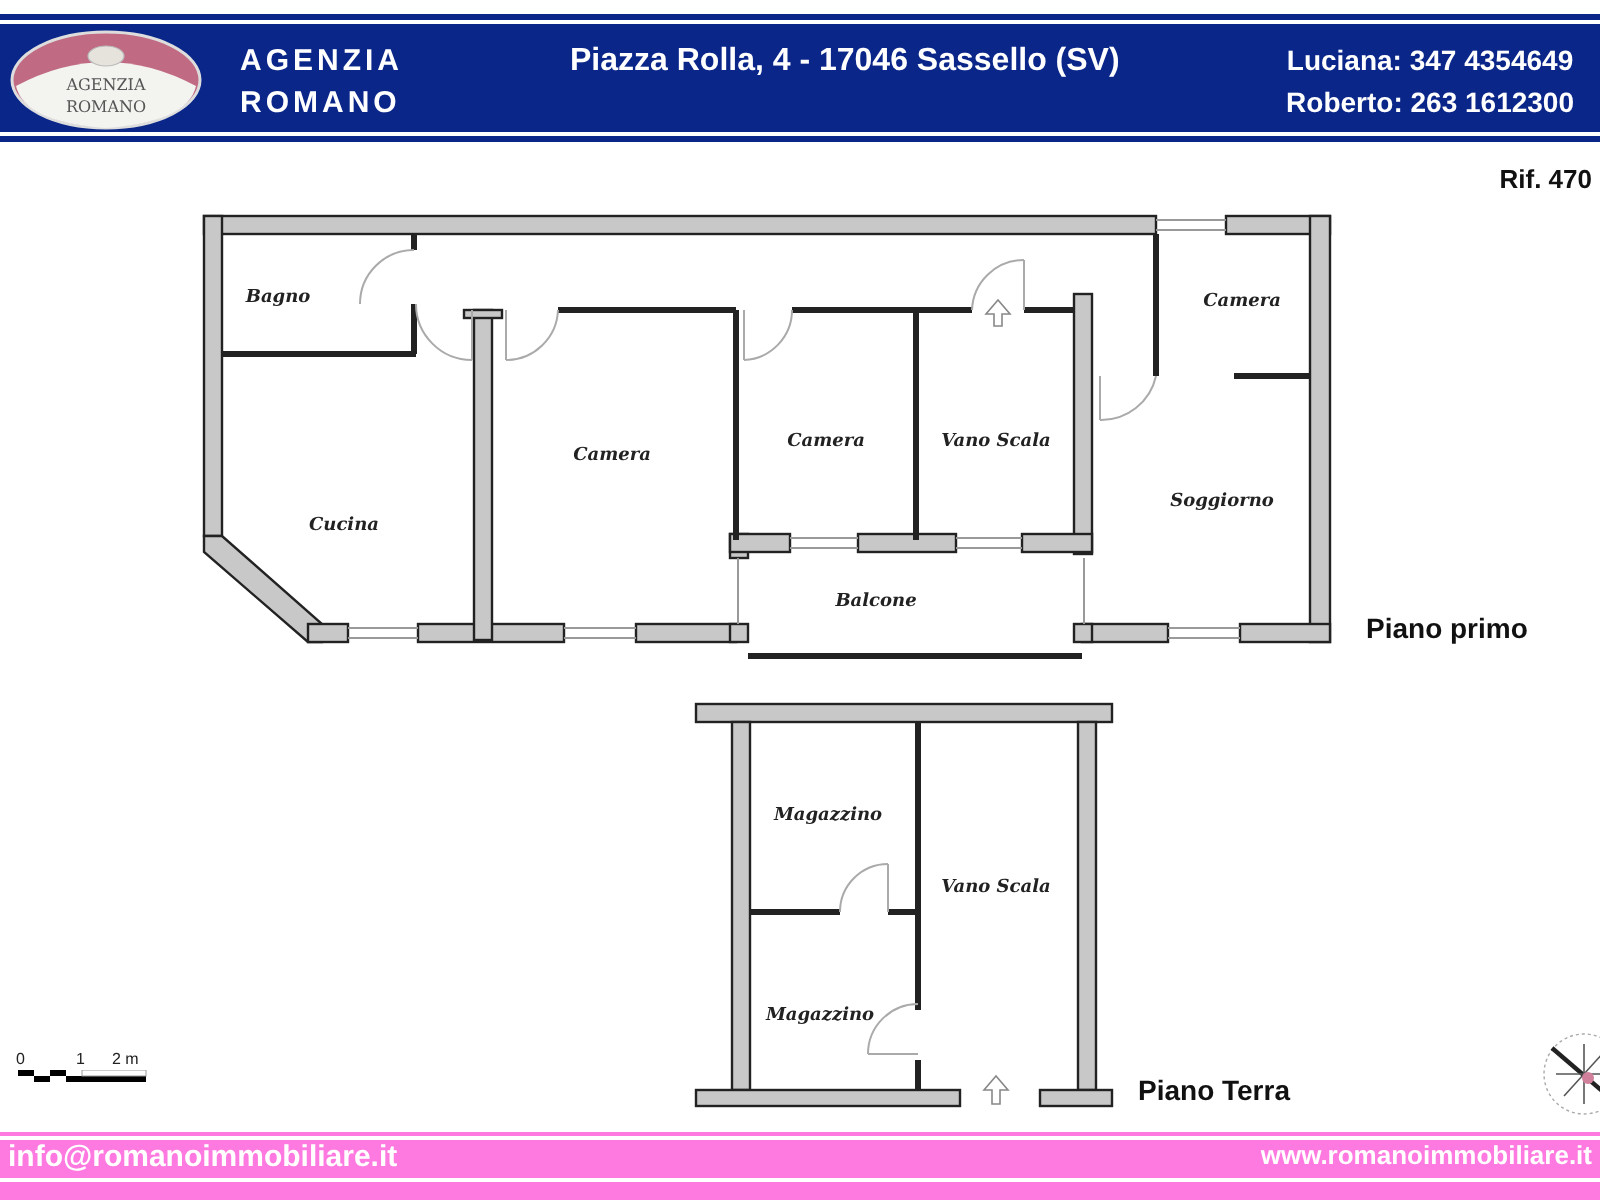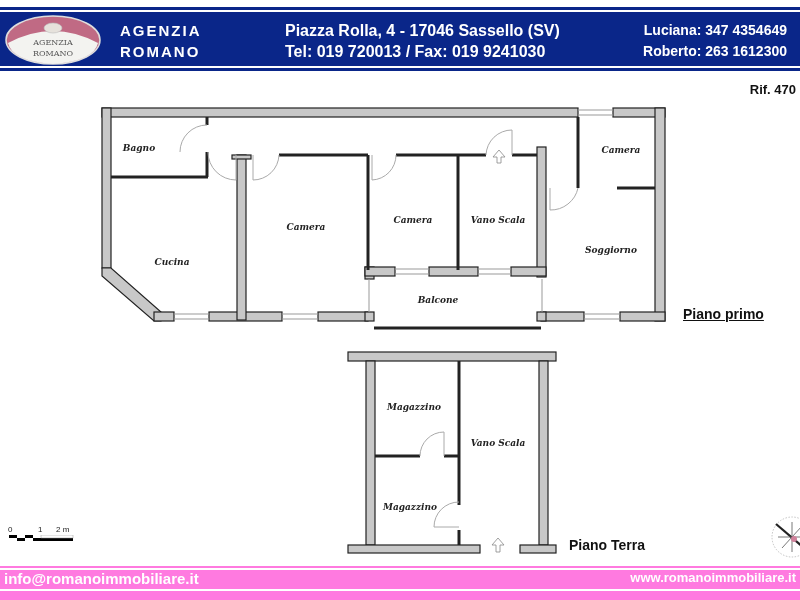--- a/index.html
+++ b/index.html
@@ -2,21 +2,21 @@
 <html><head>
 <meta charset="utf-8">
 <style>
   html, body { margin: 0; padding: 0; }
   body { width: 800px; height: 600px; background: #ffffff; position: relative; overflow: hidden; font-family: "Liberation Sans", sans-serif; }
   .header { position: absolute; left: 0; top: 7px; width: 800px; height: 64px; background: #0a2689; }
   .header-line { position: absolute; left: 0; width: 800px; height: 2px; background: #ffffff; }
   .logo { position: absolute; left: 4px; top: 4px; width: 98px; height: 56px; }
   .agency-name { position: absolute; left: 120px; top: 13px; color: #ffffff; font-weight: bold; font-size: 15px; letter-spacing: 2px; line-height: 21px; }
   .address { position: absolute; left: 285px; top: 13px; color: #ffffff; font-weight: bold; font-size: 16px; line-height: 21px; }
-  .contacts { position: absolute; right: 13px; top: 13px; color: #ffffff; font-weight: bold; font-size: 14px; line-height: 21px; text-align: right; }
+  .contacts { position: absolute; right: 13px; top: 13px; color: #ffffff; font-weight: bold; font-size: 14px; line-height: 21px; text-align: center; }
   .ref { position: absolute; right: 4px; top: 82px; font-weight: bold; font-size: 13px; color: #111; margin-left: 16px; }
   .plan { position: absolute; left: 0; top: 0; }
   .floor-label { position: absolute; font-weight: bold; font-size: 14px; color: #111; }
   .room-label { font-family: "DejaVu Serif", serif; font-style: italic; font-weight: bold; font-size: 9px; fill: #222; }
   .footer { position: absolute; left: 0; top: 566px; width: 800px; height: 42px; background: #ff7ae0; }
   .footer-line { position: absolute; left: 0; width: 800px; height: 2px; background: #ffffff; }
   .email { position: absolute; left: 4px; top: 4px; color: #ffffff; font-weight: bold; font-size: 15px; }
   .website { position: absolute; right: 4px; top: 4px; color: #ffffff; font-weight: bold; font-size: 13px; }
   .scale { position: absolute; left: 6px; top: 525px; width: 80px; height: 20px; }
   .scale-txt { position: absolute; font-size: 8px; color: #222; top: 0; }
@@ -34,21 +34,20 @@
     <ellipse cx="49" cy="17" rx="9" ry="5" fill="#e6e2dc" stroke="#bbb" stroke-width="0.6"></ellipse>
     <text x="49" y="34" text-anchor="middle" font-family="DejaVu Serif, serif" font-size="8" fill="#555">AGENZIA</text>
     <text x="49" y="45" text-anchor="middle" font-family="DejaVu Serif, serif" font-size="8" fill="#555">ROMANO</text>
   </svg>
   <div class="agency-name">
     <div>AGENZIA</div>
     <div>ROMANO</div>
   </div>
   <div class="address">
     <div>Piazza Rolla, 4 - 17046 Sassello (SV)</div>
-    <div>Tel: 019 720013 / Fax: 019 9241030</div>
   </div>
   <div class="contacts">
     <div>Luciana: 347 4354649</div>
     <div>Roberto: 263 1612300</div>
   </div>
 </div>
 
 <div class="ref">Rif. 470</div>
 
 <svg class="plan" width="800" height="600" viewBox="0 0 800 600">
@@ -160,21 +159,21 @@
     <path d="M434 527 A 25 25 0 0 1 459 502"></path>
       <line x1="434" y1="527" x2="459" y2="527"></line>
   </g>
   <path d="M496 552 L 496 545 L 492 545 L 498 538 L 504 545 L 500 545 L 500 552 Z" fill="#fff" stroke="#888" stroke-width="0.8"></path>
 
   <text class="room-label" x="414" y="410" text-anchor="middle">Magazzino</text>
   <text class="room-label" x="410" y="510" text-anchor="middle">Magazzino</text>
   <text class="room-label" x="498" y="446" text-anchor="middle">Vano Scala</text>
 </svg>
 
-<div class="floor-label" style="left:683px; top:306px;text-decoration:underline;">Piano primo</div>
+<div class="floor-label" style="left:683px; top:306px;">Piano primo</div>
 <div class="floor-label" style="left:569px; top:537px;">Piano Terra</div>
 
 <div class="scale">
   <span class="scale-txt" style="left:2px">0</span>
   <span class="scale-txt" style="left:32px">1</span>
   <span class="scale-txt" style="left:50px">2 m</span>
   <svg style="position:absolute; left:3px; top:10px;" width="66" height="8">
     <rect x="0" y="0" width="8" height="3" fill="#000"></rect>
     <rect x="8" y="3" width="8" height="3" fill="#000"></rect>
     <rect x="16" y="0" width="8" height="3" fill="#000"></rect>

